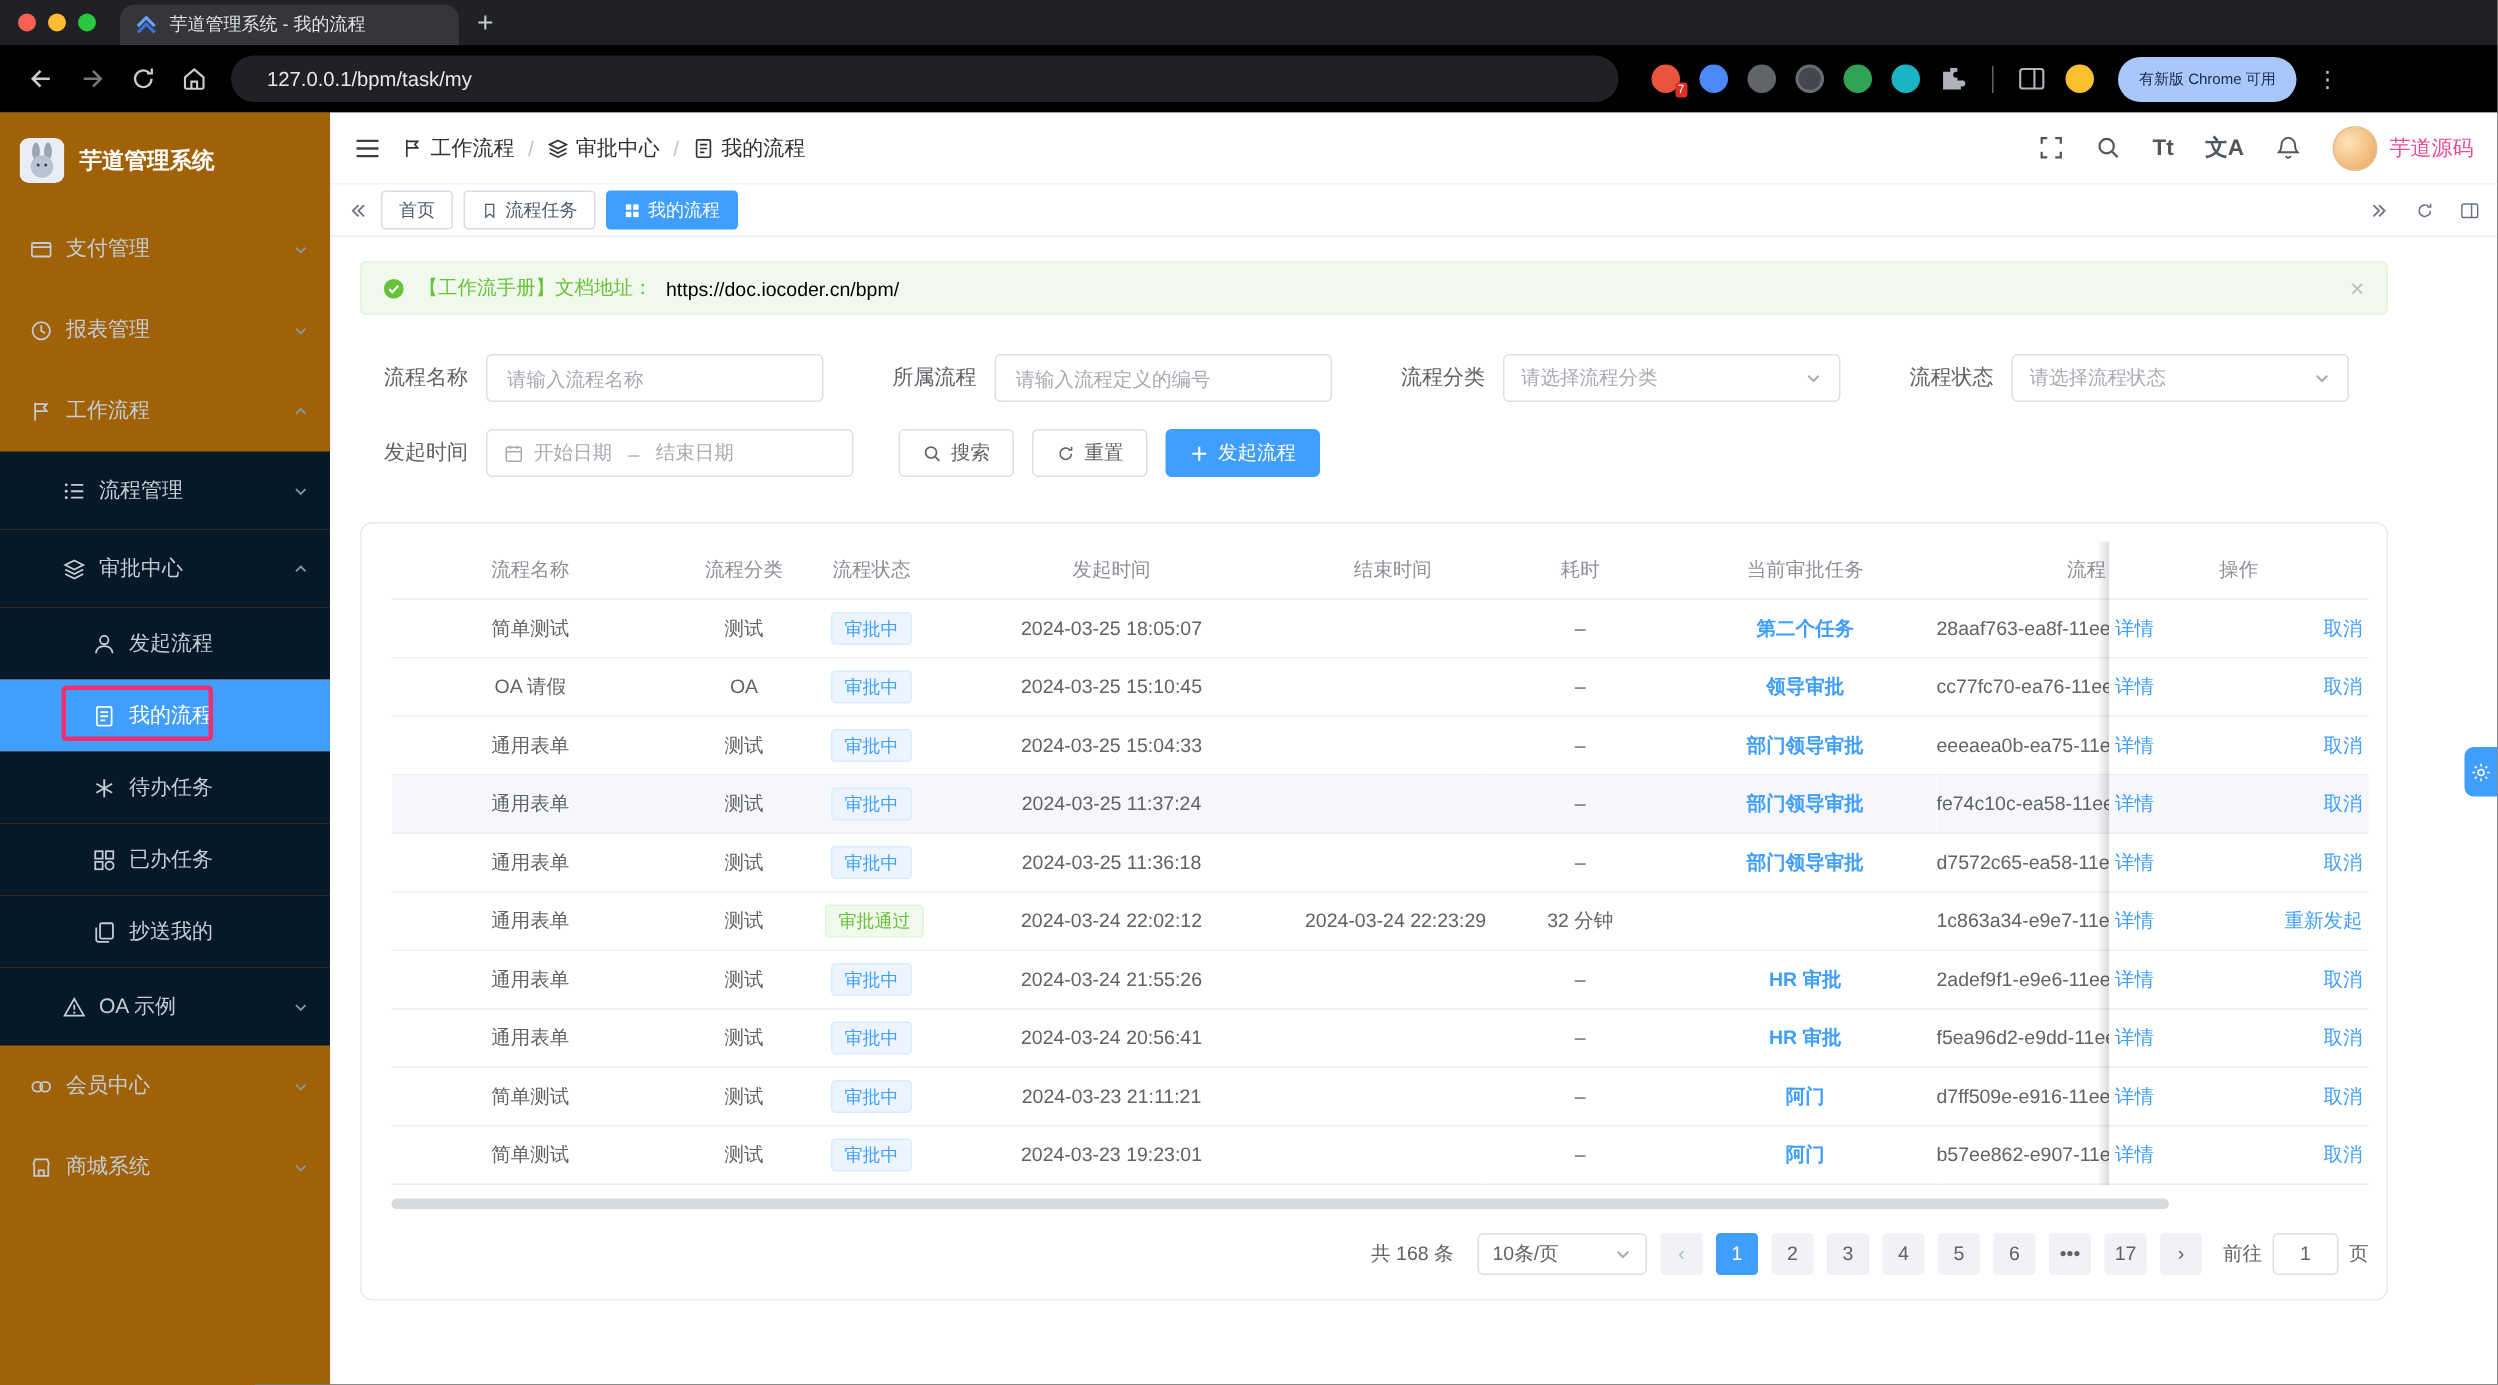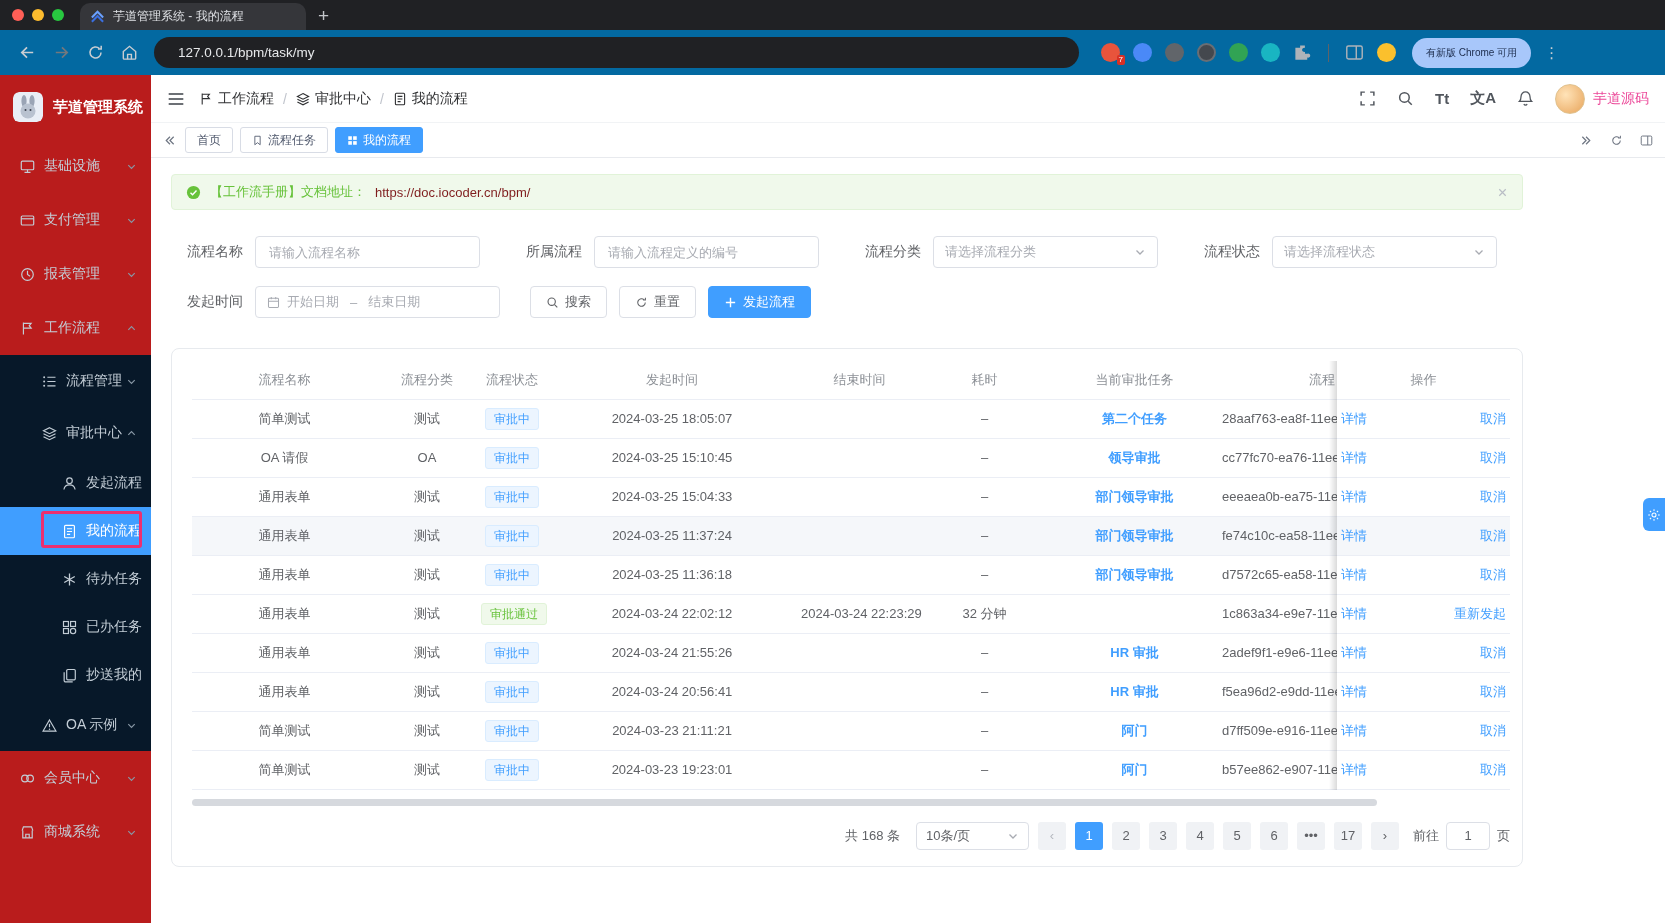--- a/index.html
+++ b/index.html
@@ -11,38 +11,38 @@
   .tabstrip{height:30px;display:flex;align-items:flex-end;padding-left:12px;}
   .lights{display:flex;gap:8px;align-items:center;align-self:center;margin-right:16px;}
   .light{width:12px;height:12px;border-radius:50%;}
   .light.red{background:#ff5f57}.light.yellow{background:#febc2e}.light.green{background:#28c840}
   .btab{width:226px;height:27px;background:#35363a;border-radius:10px 10px 0 0;display:flex;align-items:center;gap:8px;padding:0 10px;}
   .favicon{width:15px;height:15px;display:flex;flex-shrink:0}
   .btab-title{flex:1;font-size:12px;color:#dfe1e5;white-space:nowrap;overflow:hidden;text-overflow:ellipsis}
   .btab-close{color:#9aa0a6;font-size:12px;display:flex;cursor:pointer}
   .newtab{color:#c2c5c9;font-size:19px;line-height:1;align-self:center;margin-left:12px;cursor:pointer}
   .tabsearch{margin-left:auto;margin-right:14px;align-self:center;color:#c2c5c9;display:flex}
-  .toolbar{height:45px;background:#0369a1;display:flex;align-items:center;padding:0 12px;gap:4px;}
+  .toolbar{height:45px;background:#000000;display:flex;align-items:center;padding:0 12px;gap:4px;}
   .nav-btn{width:30px;height:30px;display:flex;align-items:center;justify-content:center;color:#c9cdd2;cursor:pointer}
   .nav-btn svg{width:19px;height:19px}
   .nav-btn.dim{color:#74787d}
   .urlbar{flex:1;max-width:925px;height:31px;background:#202124;border-radius:16px;display:flex;align-items:center;gap:10px;padding:0 14px;margin:0 6px;cursor:text}
   .urlbar .icn{color:#c9cdd2;display:flex}
   .url-text{flex:1;color:#e6e8ea;font-size:13.5px;white-space:nowrap;overflow:hidden}
   .ext{display:flex;align-items:center;gap:13px;margin-left:12px}
   .ext-dot{width:19px;height:19px;border-radius:50%;position:relative;cursor:pointer;flex-shrink:0}
   .ext-badge{position:absolute;right:-5px;bottom:-3px;background:#d93025;color:#fff;font-size:8px;line-height:10px;padding:0 2px;border-radius:2px}
   .ext-svg{width:19px;height:19px;display:flex;cursor:pointer;color:#aeb3b9}
   .vdivider{width:1px;height:18px;background:#5f6368;margin:0 3px}
   .update-pill{height:30px;padding:0 14px;border-radius:15px;background:#a8c7fa;color:#1b2b4b;font-size:10px;display:flex;align-items:center;margin-left:12px;white-space:nowrap;cursor:pointer}
   .kebab{color:#c9cdd2;font-size:15px;margin:0 2px 0 9px;letter-spacing:0;cursor:pointer}
 
   
   .app{display:flex;height:848px;}
-  .sidebar{width:151px;flex-shrink:0;background:#b91c1c;color:#c3cdd6;overflow:hidden}
+  .sidebar{width:220px;flex-shrink:0;background:#a16207;color:#c3cdd6;overflow:hidden}
   .logo{height:64px;display:flex;align-items:center;gap:10px;padding:0 13px}
   .logo-img{width:30px;height:30px;border-radius:6px;overflow:hidden;display:flex;flex-shrink:0}
   .logo-text{color:#fff;font-size:15px;font-weight:700;white-space:nowrap}
   .menu-item{position:relative;display:flex;align-items:center;gap:9px;font-size:14px;cursor:pointer;white-space:nowrap}
   .lvl1{height:54px;padding-left:20px}
   .lvl2{height:52px;padding-left:42px;background:#071829}
   .lvl3{height:48px;padding-left:62px;background:#071829}
   .mi-icon{display:flex;font-size:15px;flex-shrink:0}
   .mi-icon svg{width:1em;height:1em}
   .mi-chev{position:absolute;right:14px;display:flex;font-size:11px;color:#8897a5}
@@ -73,21 +73,21 @@
   .tag-item{height:26px;display:flex;align-items:center;gap:5px;padding:0 11px;border:1px solid #d8dce5;border-radius:3px;font-size:12px;color:#515a6e;background:#fff;cursor:pointer;white-space:nowrap}
   .tag-item.active{background:#409eff;border-color:#409eff;color:#fff}
   .tag-item .icn{display:flex;font-size:11px}
   .tag-item .icn svg{width:1em;height:1em}
   .tags-right{margin-left:auto;display:flex;gap:17px;align-items:center;color:#6e7582}
 
   .content{flex:1;padding:16px 20px;position:relative;overflow:hidden}
   .banner{width:1352px;height:36px;background:#f0f9eb;border:1px solid #e1f3d8;border-radius:4px;display:flex;align-items:center;gap:9px;padding:0 14px;font-size:13px;color:#67c23a}
   .banner .icn{display:flex}
   .banner .icn svg{width:15px;height:15px}
-  .banner-link{color:#7f1d1d;text-decoration:none;cursor:pointer}
+  .banner-link{color:#000000;text-decoration:none;cursor:pointer}
   .banner-close{margin-left:auto;color:#b9bdc5;display:flex;cursor:pointer}
   .banner-close svg{width:11px;height:11px}
 
   .filters{margin-top:26px}
   .f-row{display:flex;align-items:center;margin-bottom:18px}
   .f-label{width:72px;text-align:right;font-size:14px;color:#606266;margin-right:12px;white-space:nowrap;flex-shrink:0}
   .f-input{width:225px;height:32px;border:1px solid #dcdfe6;border-radius:4px;display:flex;align-items:center;gap:7px;padding:0 11px;background:#fff;margin-right:30px;flex-shrink:0}
   .f-input input{border:none;outline:none;width:100%;font-size:13px;color:#606266;background:transparent}
   .f-input input::placeholder{color:#a8abb2}
   .ph{color:#a8abb2;font-size:13px;flex:1;white-space:nowrap;overflow:hidden}
@@ -245,34 +245,20 @@
               <circle cx="12.5" cy="18" r="1" fill="#39404d"></circle>
               <circle cx="17.5" cy="18" r="1" fill="#39404d"></circle>
             </svg>
           </span>
         <span class="logo-text">芋道管理系统</span>
       </div>
       <nav id="side-menu">
           <div class="menu-item lvl1">
             <span class="mi-icon">
               <svg viewBox="0 0 14 14" fill="none">
-                <rect x="1.2" y="2" width="11.6" height="8" rx="1" stroke="currentColor" stroke-width="1.1"></rect>
-                <path d="M7 10v2M4.2 12.4h5.6" stroke="currentColor" stroke-width="1.1"></path>
-              </svg>
-            </span>
-            <span class="mi-label">基础设施</span>
-            <span class="mi-chev">
-              <svg viewBox="0 0 12 12" fill="none">
-                <path d="M2.5 4.5 6 8l3.5-3.5" stroke="currentColor" stroke-width="1.3"></path>
-              </svg>
-            </span>
-          </div>
-          <div class="menu-item lvl1">
-            <span class="mi-icon">
-              <svg viewBox="0 0 14 14" fill="none">
                 <rect x="1.2" y="2.8" width="11.6" height="8.4" rx="1" stroke="currentColor" stroke-width="1.1"></rect>
                 <path d="M1.2 5.4h11.6" stroke="currentColor" stroke-width="1.1"></path>
               </svg>
             </span>
             <span class="mi-label">支付管理</span>
             <span class="mi-chev">
               <svg viewBox="0 0 12 12" fill="none">
                 <path d="M2.5 4.5 6 8l3.5-3.5" stroke="currentColor" stroke-width="1.3"></path>
               </svg>
             </span>

